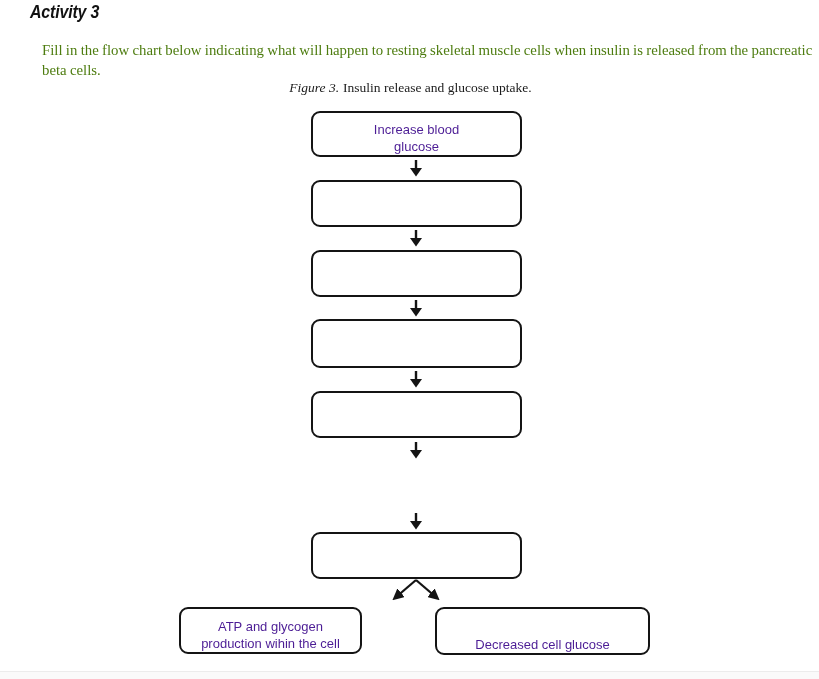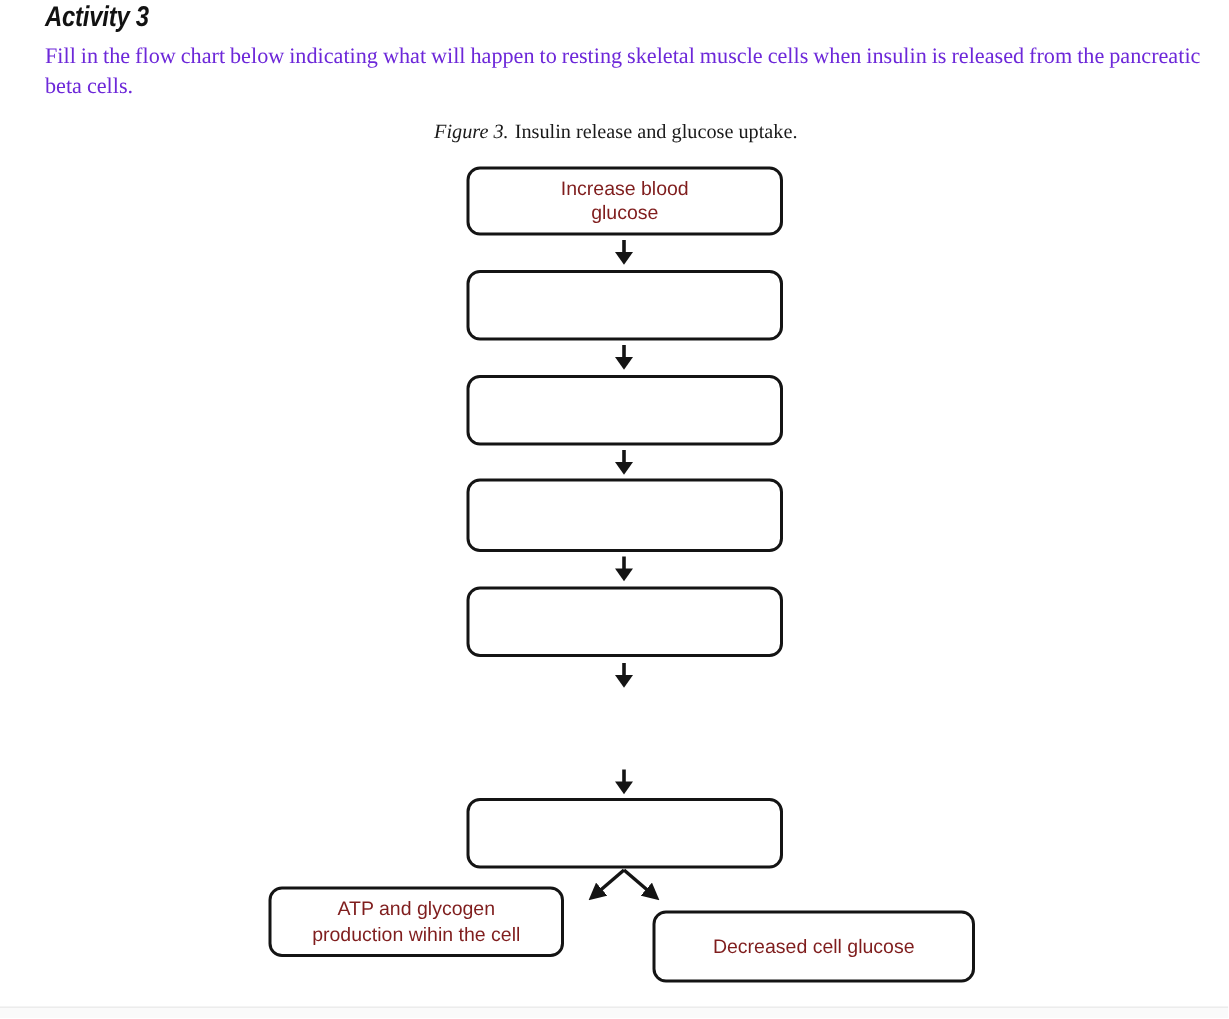--- a/index.html
+++ b/index.html
@@ -27,25 +27,25 @@
     transform: scaleX(0.84);
     transform-origin: left top;
     letter-spacing: -0.2px;
     white-space: nowrap;
   }
   .instructions {
     position: absolute;
     left: 30px;
     top: 29px;
     width: 772px;
-    margin: 0;
+    margin: 12px;
     font-size: 14.8px;
     line-height: 19.5px;
     word-spacing: -0.4px;
-    color: #6d28d9;
+    color: #4d7c0f;
   }
   .caption {
     position: absolute;
     left: 0;
     top: 80px;
     width: 100%;
     padding-left: 2px;
     box-sizing: border-box;
     text-align: center;
     font-size: 13.5px;
@@ -54,41 +54,41 @@
   .caption em { font-style: italic; margin-right: 4px; }
 
   
   .fbox {
     position: absolute;
     box-sizing: border-box;
     border: 2px solid #141414;
     border-radius: 9px;
     background: #ffffff;
     display: flex;
-    align-items: center;
+    align-items: flex-end;
     justify-content: center;
     text-align: center;
     font-family: "Liberation Sans", sans-serif;
     font-size: 13px;
     line-height: 16.5px;
-    color: #7f1d1d;
+    color: #4c1d95;
   }
   .lbl { display: block; }
   .w115 { max-width: 115px; }
   .w172 { max-width: 172px; }
   .w160 { max-width: 160px; }
 
   .b1 { left: 311px; top: 111px; width: 211px; height: 46px; }
   .b2 { left: 311px; top: 180px; width: 211px; height: 47px; }
   .b3 { left: 311px; top: 250px; width: 211px; height: 47px; }
   .b4 { left: 311px; top: 319px; width: 211px; height: 49px; }
   .b5 { left: 311px; top: 391px; width: 211px; height: 47px; }
   .b6 { left: 311px; top: 462px; width: 211px; height: 48px; }
   .b7 { left: 311px; top: 532px; width: 211px; height: 47px; }
-  .bl { left: 179px; top: 591px; width: 197px; height: 47px; }
+  .bl { left: 179px; top: 607px; width: 183px; height: 47px; }
   .br { left: 435px; top: 607px; width: 215px; height: 48px; }
 
   .arr { position: absolute; left: 408px; width: 16px; height: 18px; }
   .a1 { top: 159px; }
   .a2 { top: 229px; }
   .a3 { top: 299px; }
   .a4 { top: 370px; }
   .a5 { top: 441px; }
   .a6 { top: 512px; }
 

